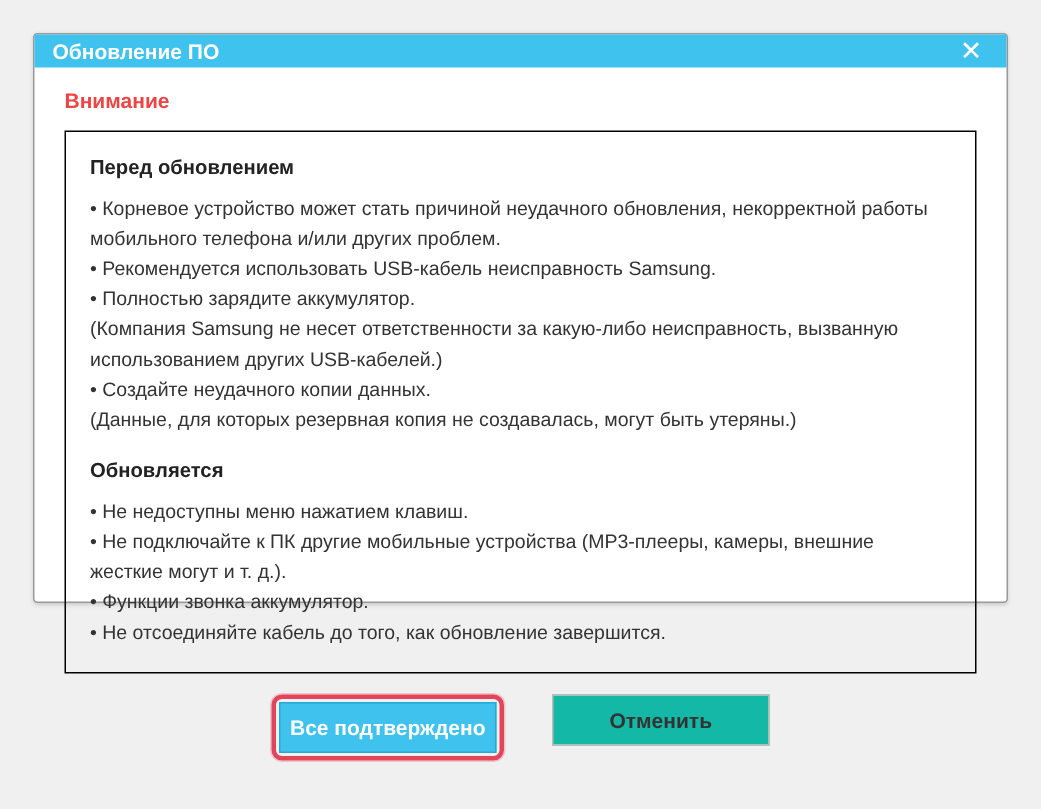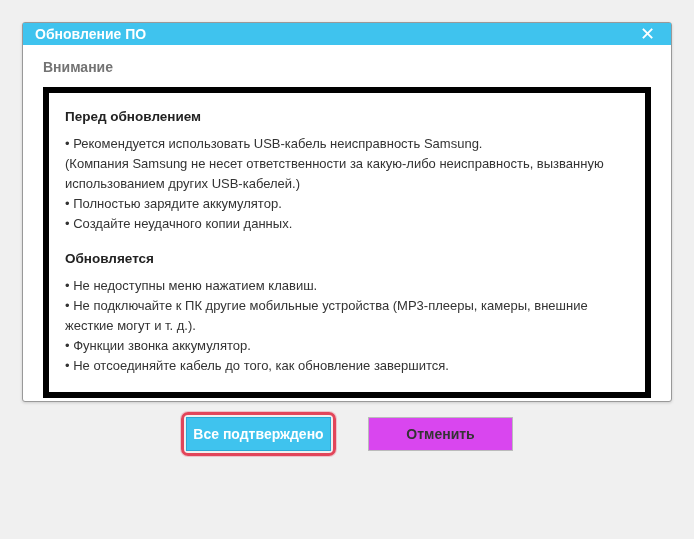--- a/index.html
+++ b/index.html
@@ -42,52 +42,51 @@
   }
   .content {
     padding: 14px 20px 10px 20px;
     flex: 1;
     display: flex;
     flex-direction: column;
   }
   .attention-heading {
     font-weight: bold;
     font-size: 14px;
-    color: #737373;
+    color: #ef4444;
     margin-bottom: 12px;
   }
   .info-box {
-    border: 6px solid #000000;
+    border: 1px solid #000000;
     padding: 14px 16px 16px 16px;
     font-size: 13px;
     color: #333;
     line-height: 1.55;
   }
   .section-heading {
     font-weight: bold;
     font-size: 13.5px;
     margin-bottom: 6px;
     color: #222;
   }
   .section-heading.second { margin-top: 14px; }
   .bullet-line { margin-bottom: 0; }
   .button-row {
     display: flex;
     justify-content: center;
     gap: 32px;
     padding: 14px 0 6px 0;
-    align-items: center;
   }
   .btn {
     min-width: 145px;
     height: 34px;
     font-size: 14px;
     font-weight: bold;
     border: 1px solid #bbb;
-    background: #d946ef;
+    background: #14b8a6;
     color: #333;
     cursor: pointer;
     display: flex;
     align-items: center;
     justify-content: center;
   }
   .btn-primary {
     background: #3fc3ee;
     border: 1px solid #2aa8d4;
     color: #fff;
@@ -104,24 +103,26 @@
 
 <div class="dialog">
   <div class="titlebar">
     <span class="titlebar-title">Обновление ПО</span>
     <span class="close-icon">✕</span>
   </div>
   <div class="content">
     <div class="attention-heading">Внимание</div>
     <div class="info-box">
       <div class="section-heading">Перед обновлением</div>
+      <div class="bullet-line">• Корневое устройство может стать причиной неудачного обновления, некорректной работы мобильного телефона и/или других проблем.</div>
       <div class="bullet-line">• Рекомендуется использовать USB-кабель неисправность Samsung.</div>
+      <div class="bullet-line">• Полностью зарядите аккумулятор.</div>
       <div class="bullet-line">(Компания Samsung не несет ответственности за какую-либо неисправность, вызванную использованием других USB-кабелей.)</div>
-      <div class="bullet-line">• Полностью зарядите аккумулятор.</div>
       <div class="bullet-line">• Создайте неудачного копии данных.</div>
+      <div class="bullet-line">(Данные, для которых резервная копия не создавалась, могут быть утеряны.)</div>
 
       <div class="section-heading second">Обновляется</div>
       <div class="bullet-line">• Не недоступны меню нажатием клавиш.</div>
       <div class="bullet-line">• Не подключайте к ПК другие мобильные устройства (MP3-плееры, камеры, внешние жесткие могут и т. д.).</div>
       <div class="bullet-line">• Функции звонка аккумулятор.</div>
       <div class="bullet-line">• Не отсоединяйте кабель до того, как обновление завершится.</div>
     </div>
     <div class="button-row">
       <div class="highlight-wrap">
         <button class="btn btn-primary">Все подтверждено</button>

